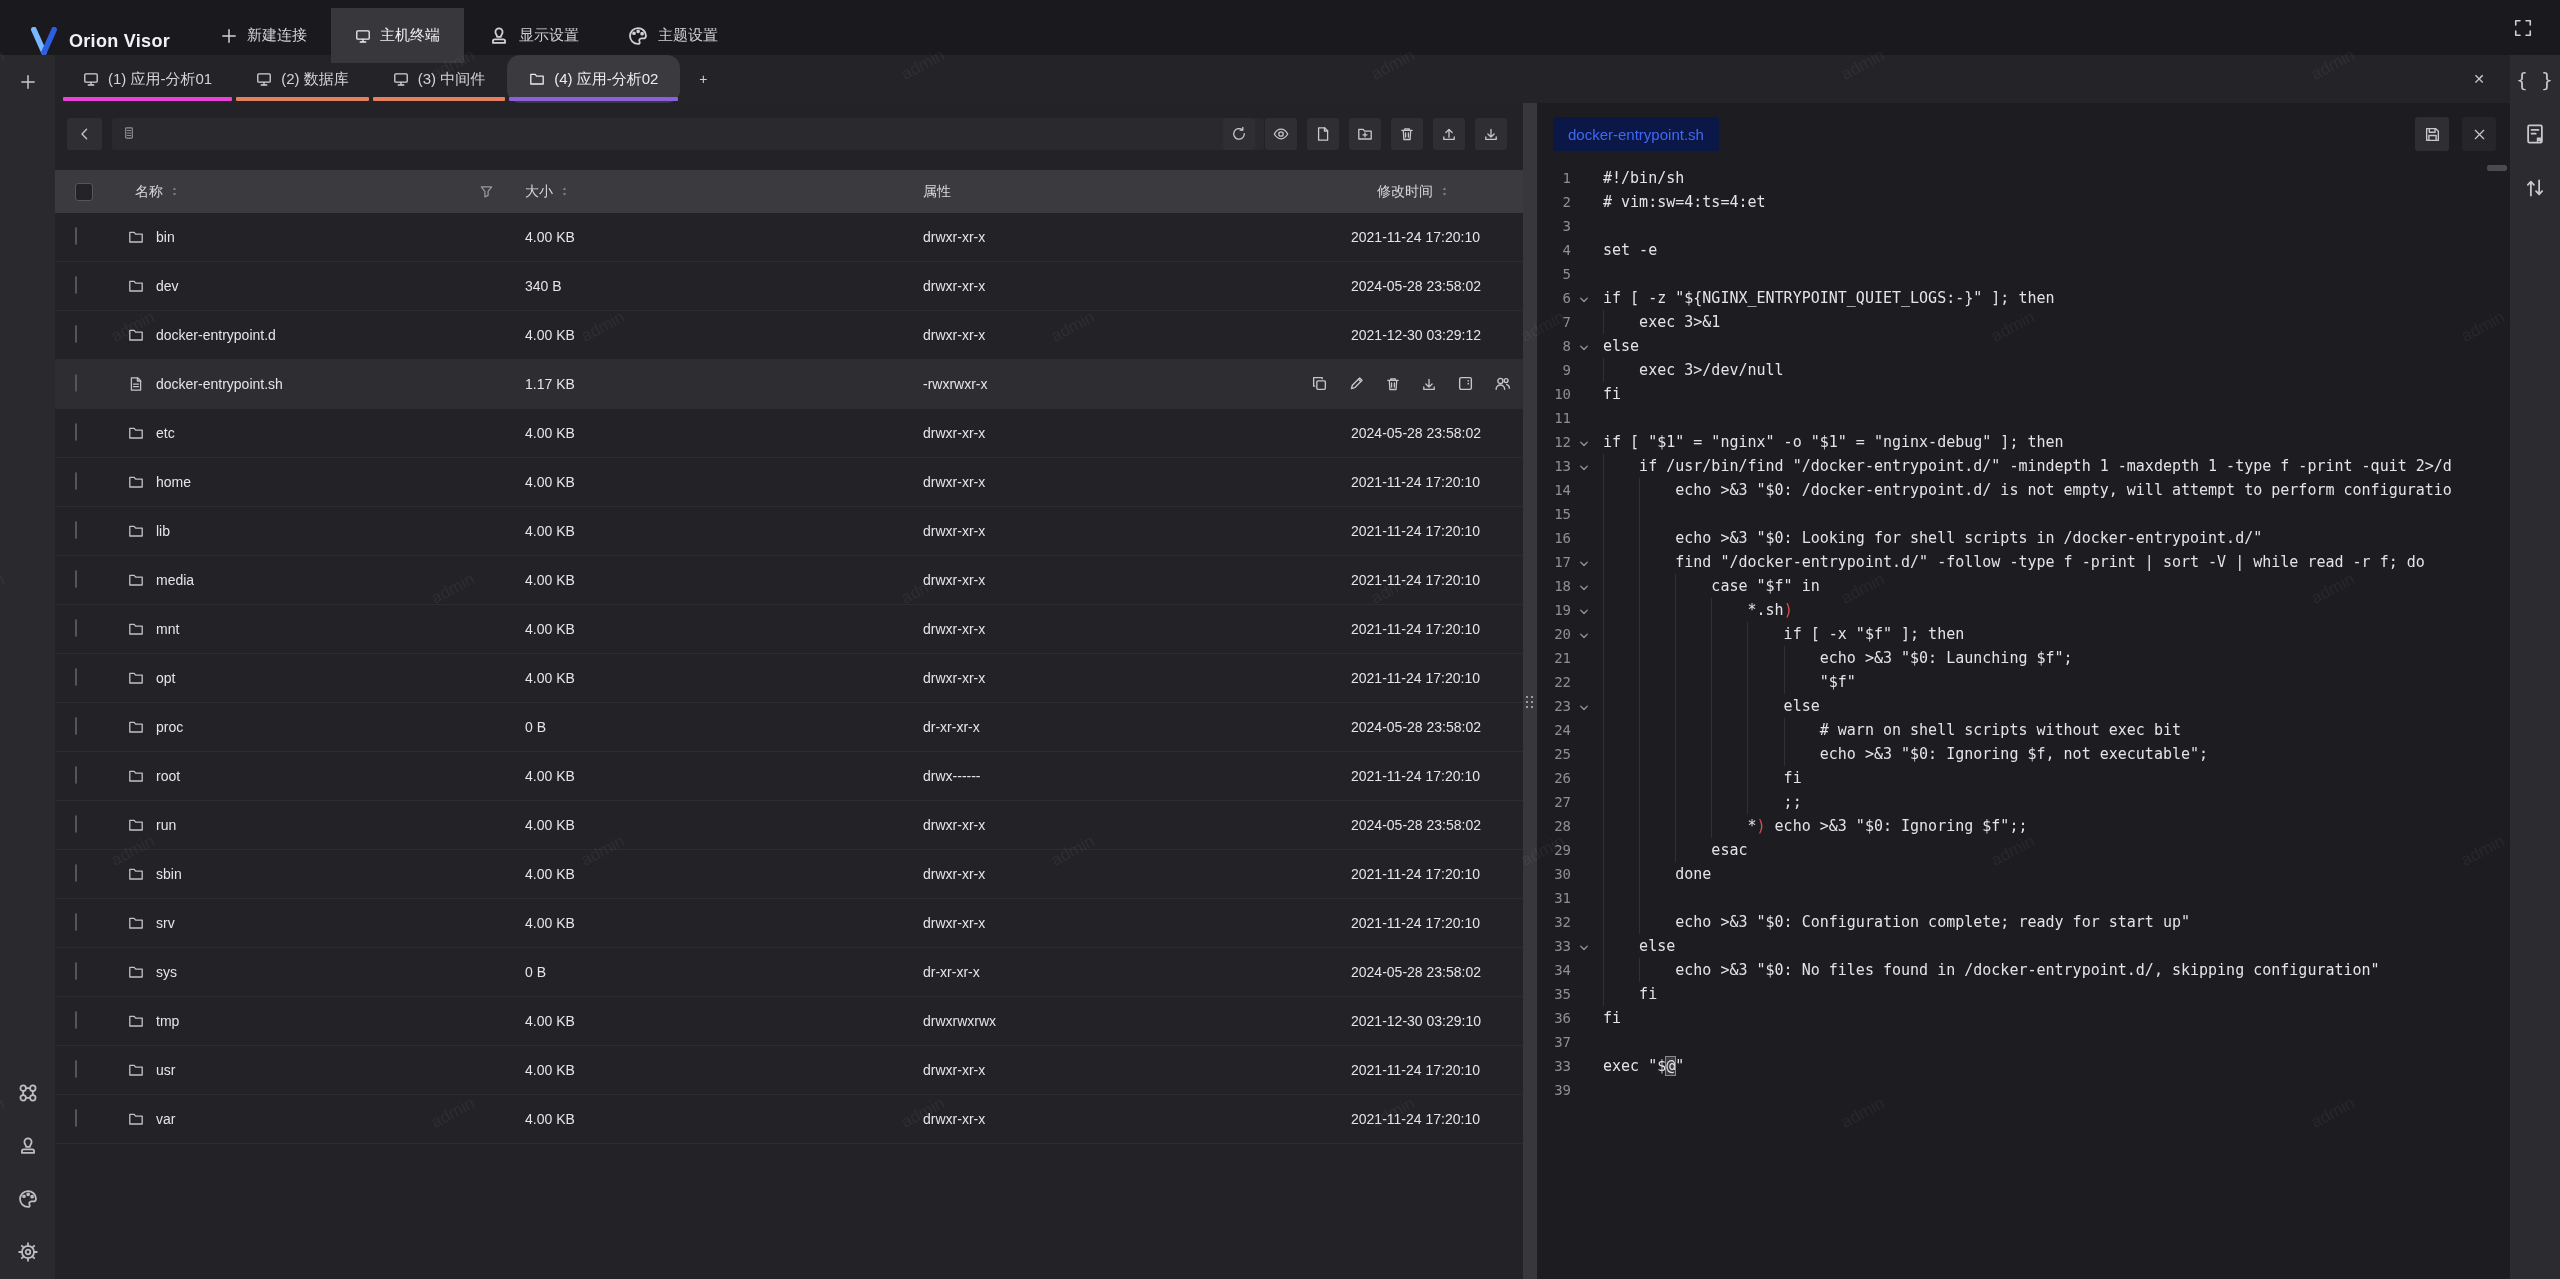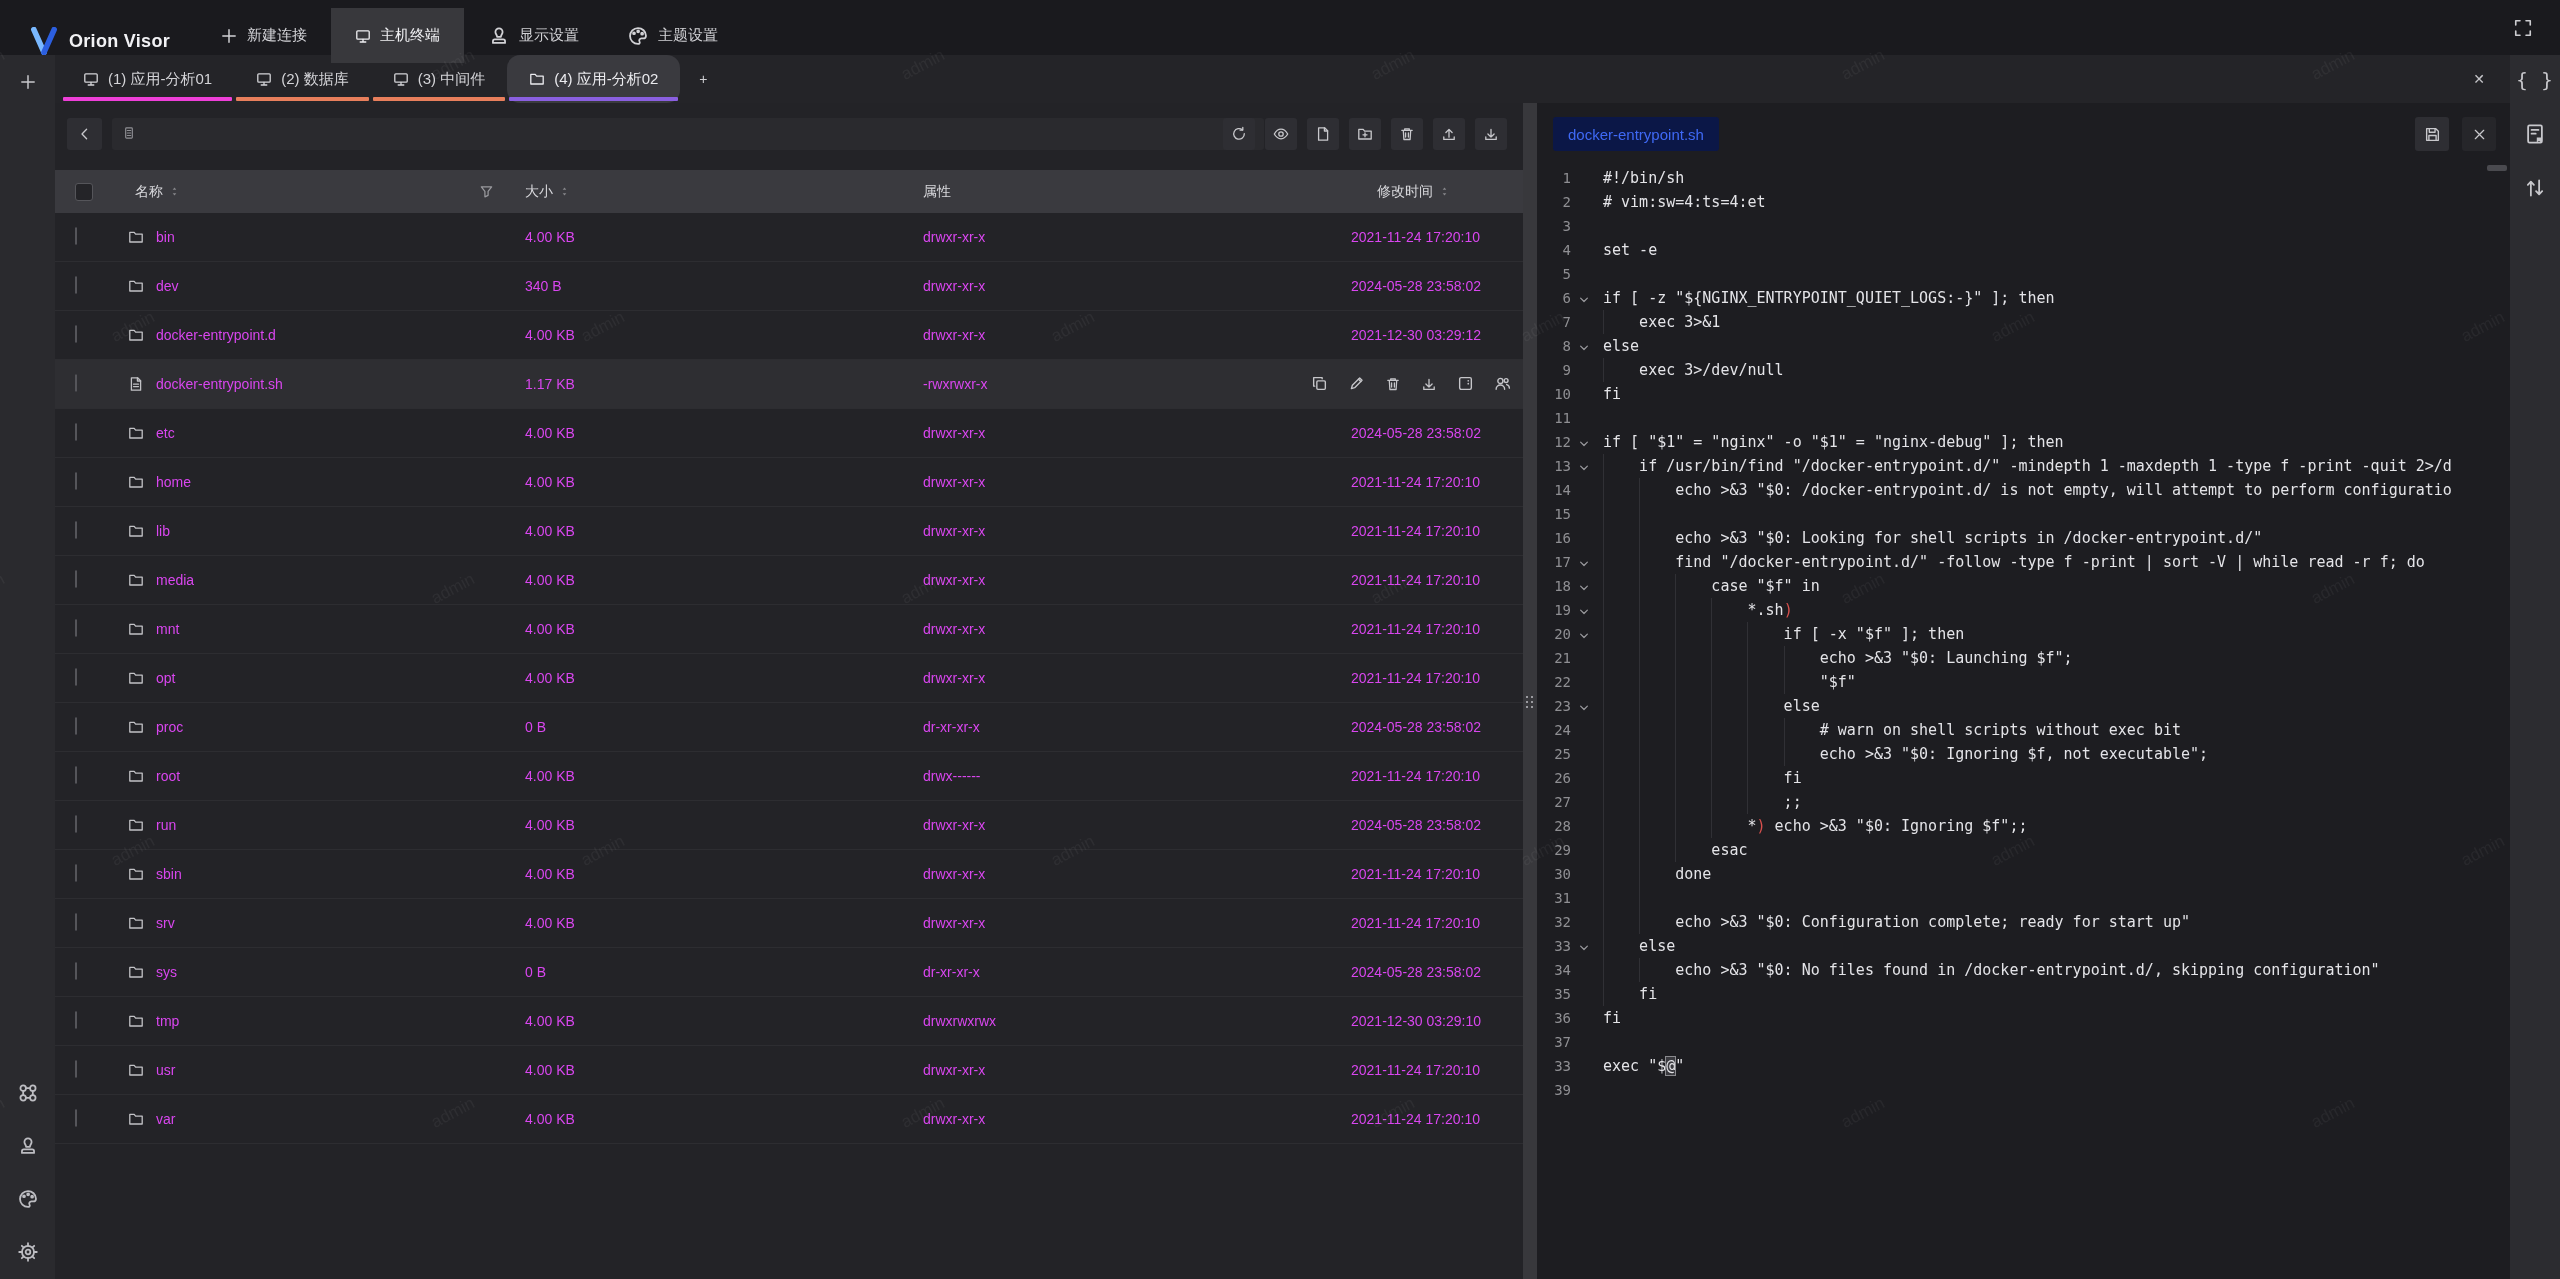--- a/index.html
+++ b/index.html
@@ -54,21 +54,21 @@
   .fp-actions .btn{width:32px;height:32px;}
 
   .fp-header{position:absolute;left:0;top:67px;width:100%;height:43px;background:#3a3a3f;
              color:#d8d8dc;font-size:14px;}
   .fp-header .hcell{position:absolute;top:0;height:43px;display:flex;align-items:center;gap:6px;}
   .checkbox{width:18px;height:18px;border:1px solid #55555a;border-radius:3px;background:#242428;}
   .sorticon{color:#87878c;}
   .filtericon{color:#9a9a9f;}
 
   .fp-rows{position:absolute;left:0;top:110px;width:100%;}
-  .frow{position:relative;height:49px;border-bottom:1px solid #2d2d31;color:#d946ef;
+  .frow{position:relative;height:49px;border-bottom:1px solid #2d2d31;color:#e5e5e5;
         font-size:14px;cursor:pointer;}
   .frow.selected{background:#2e2e32;}
   .frow .cbw{position:absolute;left:20px;top:15px;}
   .frow .ftype{position:absolute;left:73px;top:16px;color:#c2c2c6;}
   .frow .fname{position:absolute;left:101px;top:16px;}
   .frow .fsize{position:absolute;left:470px;top:16px;}
   .frow .fattr{position:absolute;left:868px;top:16px;}
   .frow .fdate{position:absolute;left:1296px;top:16px;}
   .frow .facts{position:absolute;left:1256px;top:15px;display:flex;gap:20px;color:#c6c6ca;}
 

